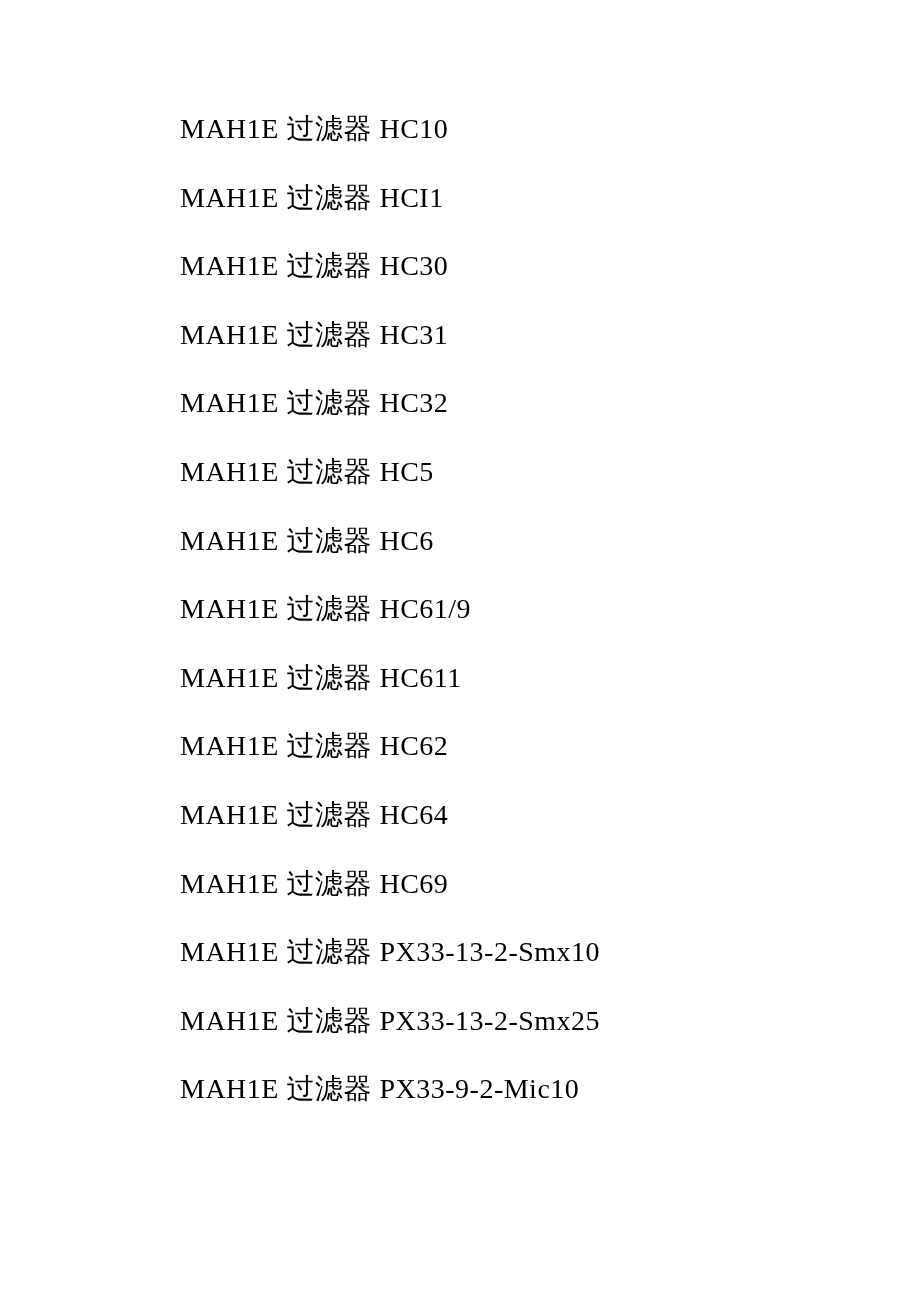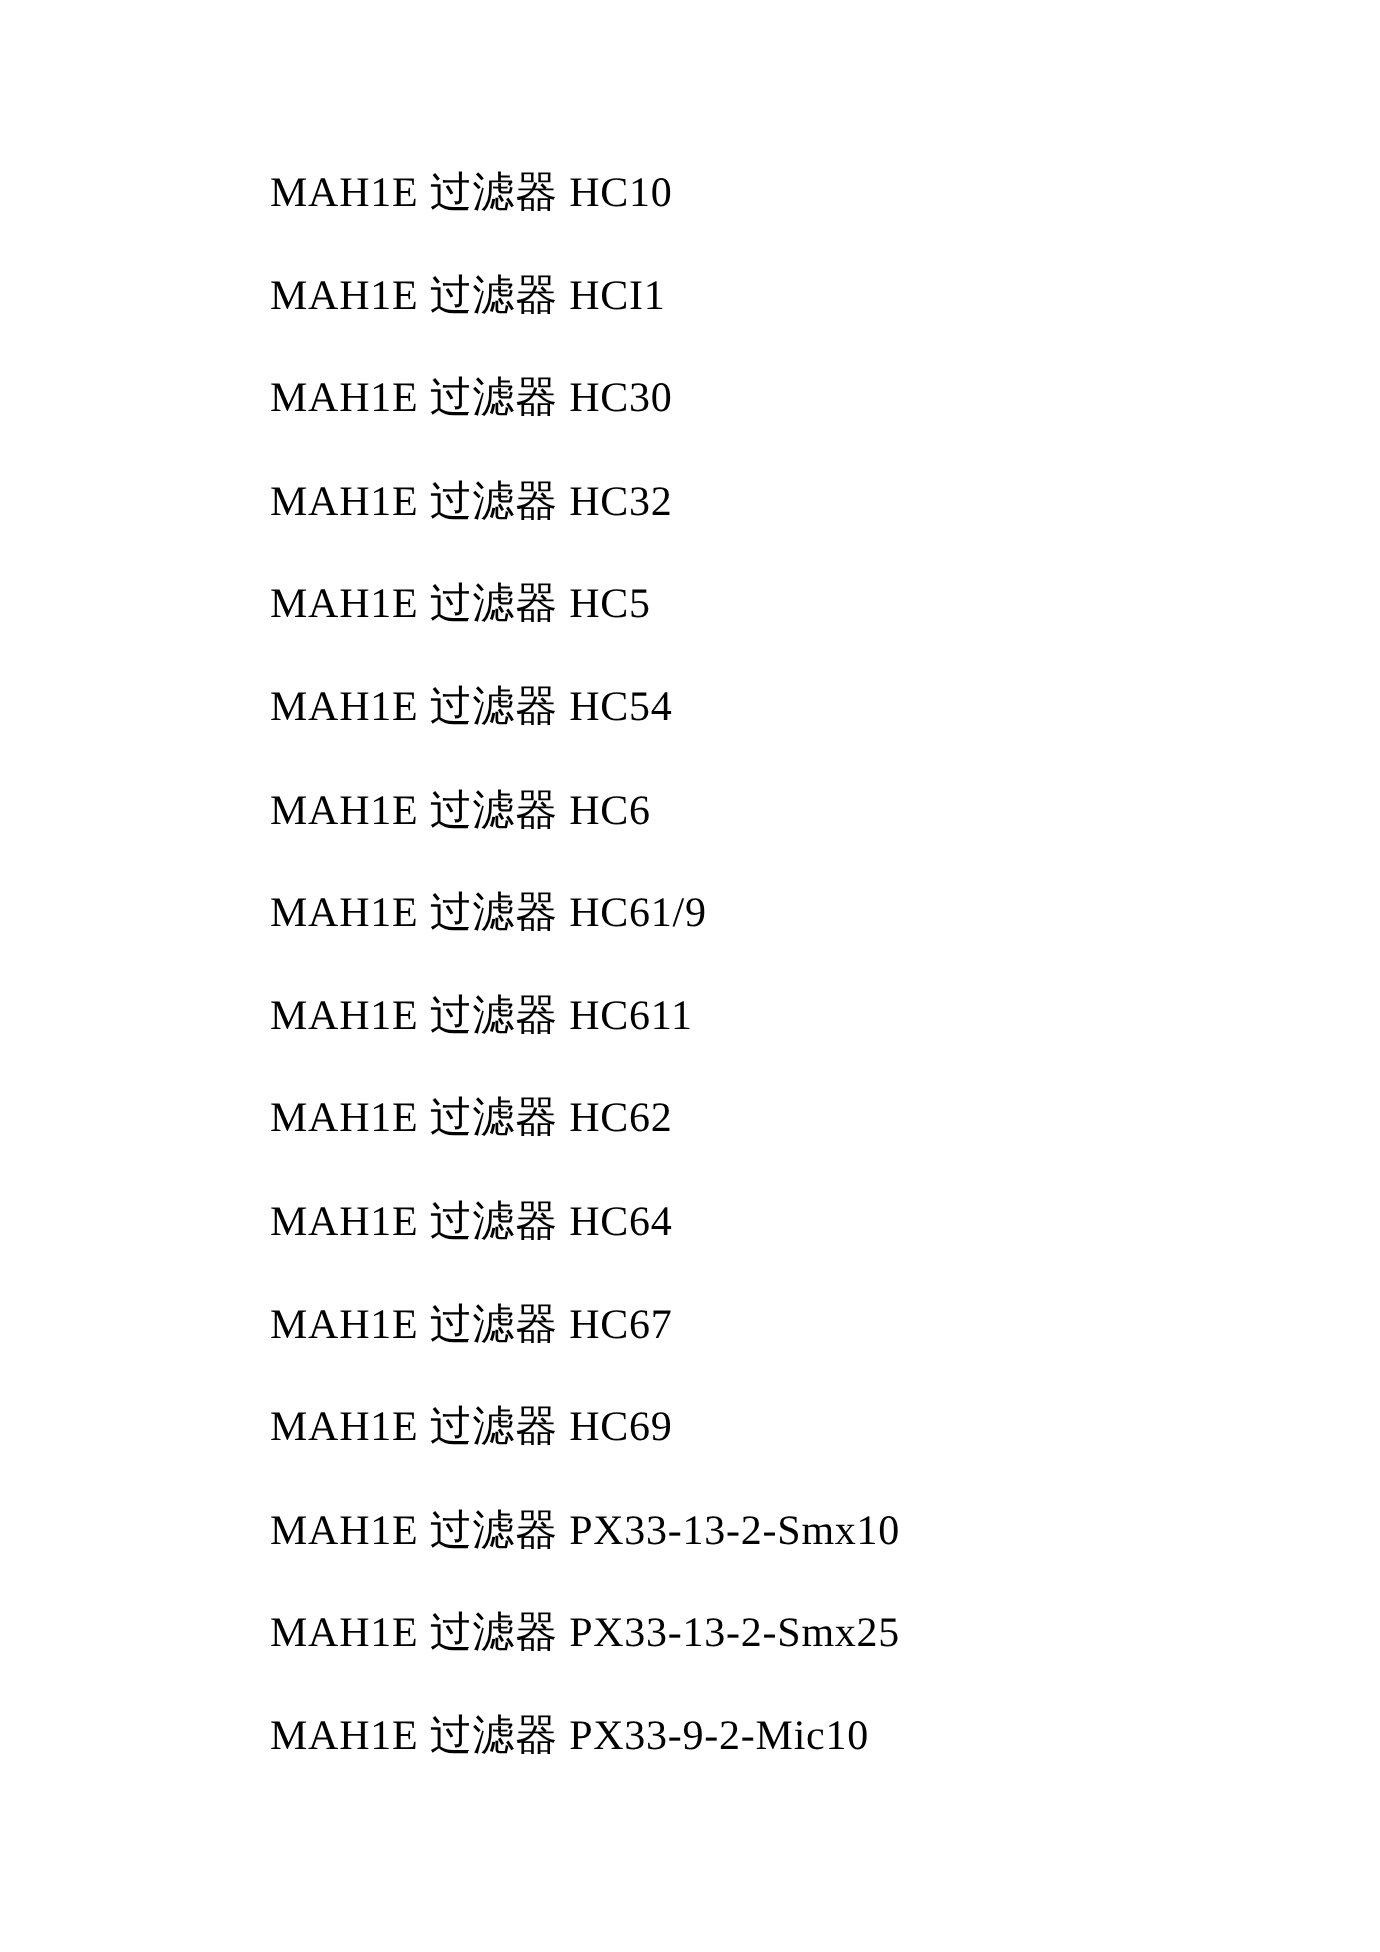--- a/index.html
+++ b/index.html
@@ -23,26 +23,25 @@
       letter-spacing: 0.5px;
     }
   </style>
 </head>
 <body>
 
 <div>
   <div class="item">MAH1E 过滤器 HC10</div>
   <div class="item">MAH1E 过滤器 HCI1</div>
   <div class="item">MAH1E 过滤器 HC30</div>
+  <div class="item">MAH1E 过滤器 HC31</div>
   <div class="item">MAH1E 过滤器 HC32</div>
   <div class="item">MAH1E 过滤器 HC5</div>
-  <div class="item">MAH1E 过滤器 HC54</div>
   <div class="item">MAH1E 过滤器 HC6</div>
   <div class="item">MAH1E 过滤器 HC61/9</div>
   <div class="item">MAH1E 过滤器 HC611</div>
   <div class="item">MAH1E 过滤器 HC62</div>
   <div class="item">MAH1E 过滤器 HC64</div>
-  <div class="item">MAH1E 过滤器 HC67</div>
   <div class="item">MAH1E 过滤器 HC69</div>
   <div class="item">MAH1E 过滤器 PX33-13-2-Smx10</div>
   <div class="item">MAH1E 过滤器 PX33-13-2-Smx25</div>
   <div class="item">MAH1E 过滤器 PX33-9-2-Mic10</div>
 </div>
 
 </body></html>

